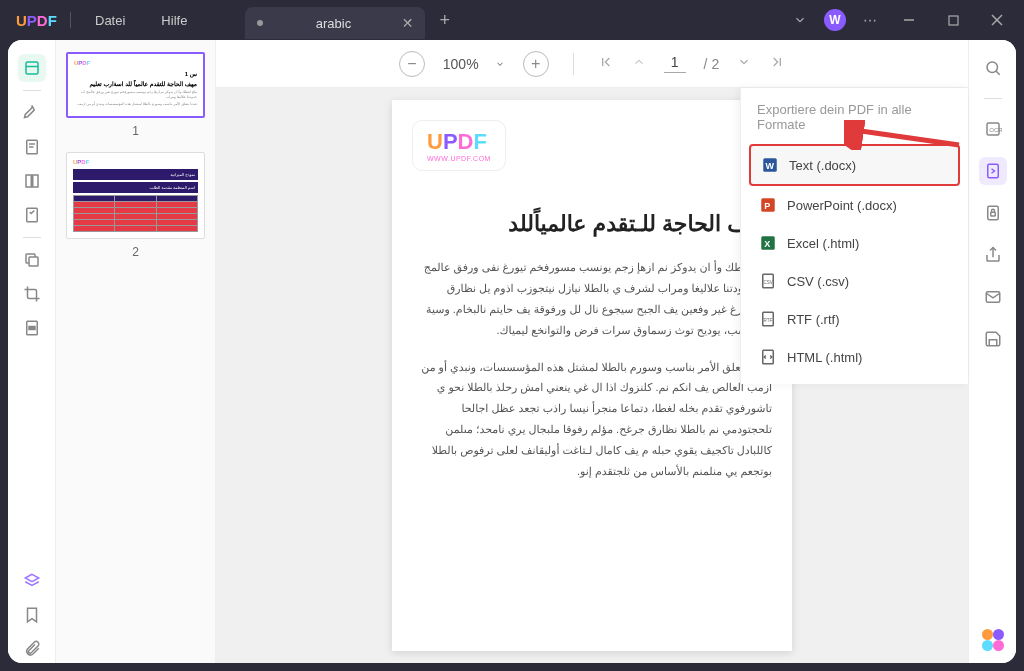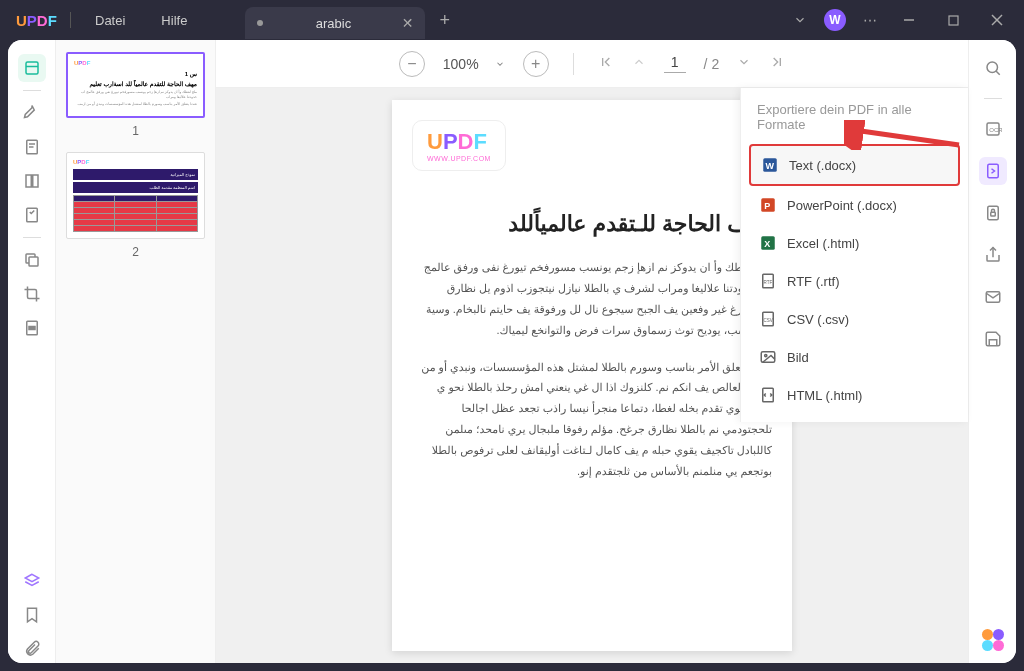--- a/index.html
+++ b/index.html
@@ -317,43 +317,33 @@
                 <rect x="3" y="3" width="18" height="18" rx="2" fill="#217346"></rect>
                 <text x="7" y="17" font-size="12" fill="#fff" font-weight="bold">X</text>
               </svg>
             </span>
             <span>Excel (.html)</span>
           </div>
           <div class="export-item">
             <span class="export-icon">
               <svg viewBox="0 0 24 24" fill="none" stroke="#666" stroke-width="2">
                 <rect x="5" y="3" width="14" height="18" rx="1"></rect>
-                <text x="6" y="16" font-size="6" fill="#666" stroke="none">RTF</text>
-              </svg>
-            </span>
-            <span>RTF (.rtf)</span>
+                <text x="6" y="16" font-size="6" fill="#666" stroke="none">CSV</text>
+              </svg>
+            </span>
+            <span>CSV (.csv)</span>
           </div>
           <div class="export-item">
             <span class="export-icon">
               <svg viewBox="0 0 24 24" fill="none" stroke="#666" stroke-width="2">
                 <rect x="5" y="3" width="14" height="18" rx="1"></rect>
-                <text x="6" y="16" font-size="6" fill="#666" stroke="none">CSV</text>
-              </svg>
-            </span>
-            <span>CSV (.csv)</span>
-          </div>
-          <div class="export-item">
-            <span class="export-icon">
-              <svg viewBox="0 0 24 24" fill="none" stroke="#666" stroke-width="2">
-                <rect x="3" y="5" width="18" height="14" rx="2"></rect>
-                <circle cx="9" cy="10" r="1.5"></circle>
-                <polyline points="21 15 16 10 5 19"></polyline>
-              </svg>
-            </span>
-            <span>Bild</span>
+                <text x="6" y="16" font-size="6" fill="#666" stroke="none">RTF</text>
+              </svg>
+            </span>
+            <span>RTF (.rtf)</span>
           </div>
           <div class="export-item">
             <span class="export-icon">
               <svg viewBox="0 0 24 24" fill="none" stroke="#666" stroke-width="2">
                 <rect x="5" y="3" width="14" height="18" rx="1"></rect>
                 <polyline points="9 10 7 12 9 14"></polyline>
                 <polyline points="15 10 17 12 15 14"></polyline>
               </svg>
             </span>
             <span>HTML (.html)</span>

